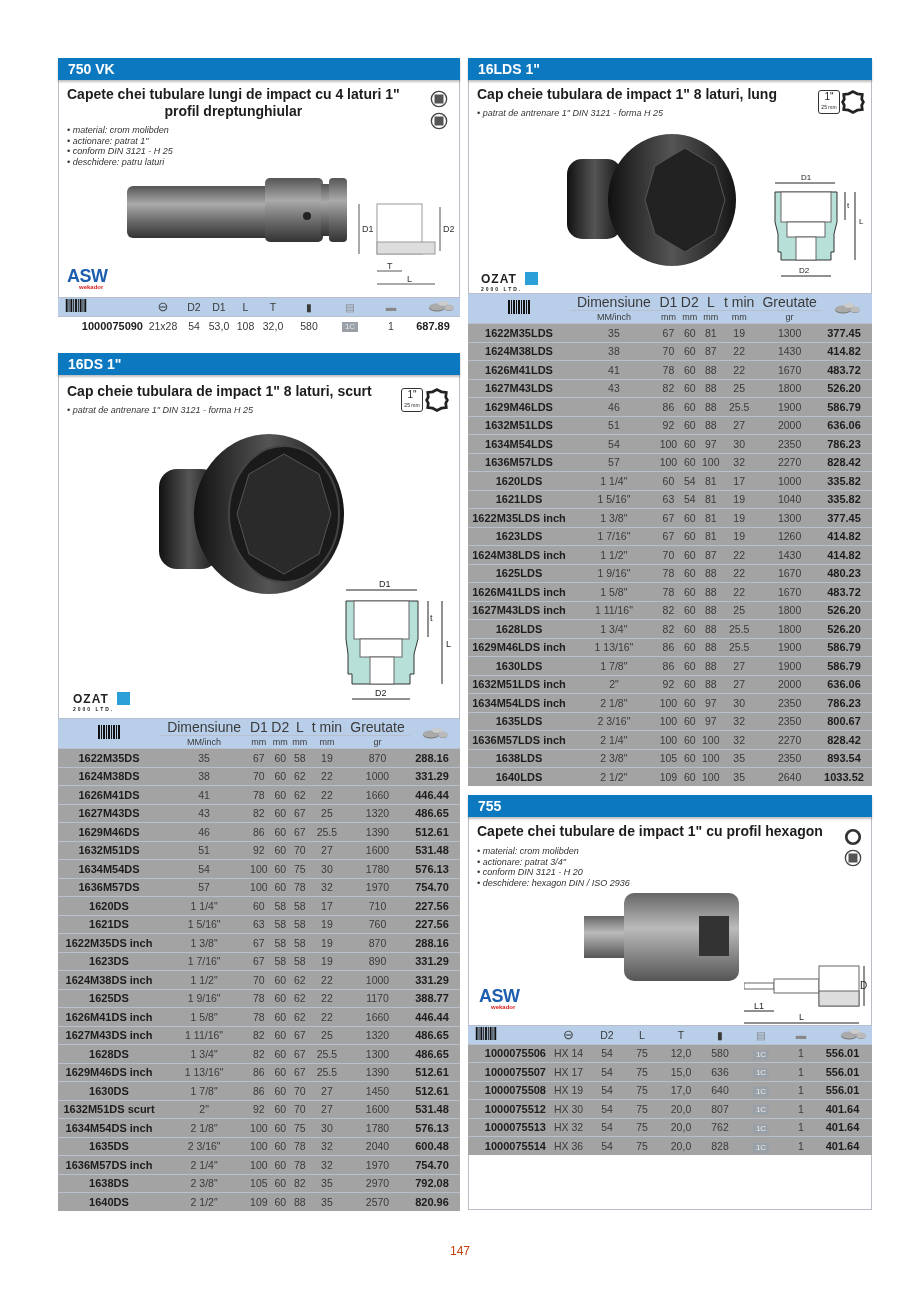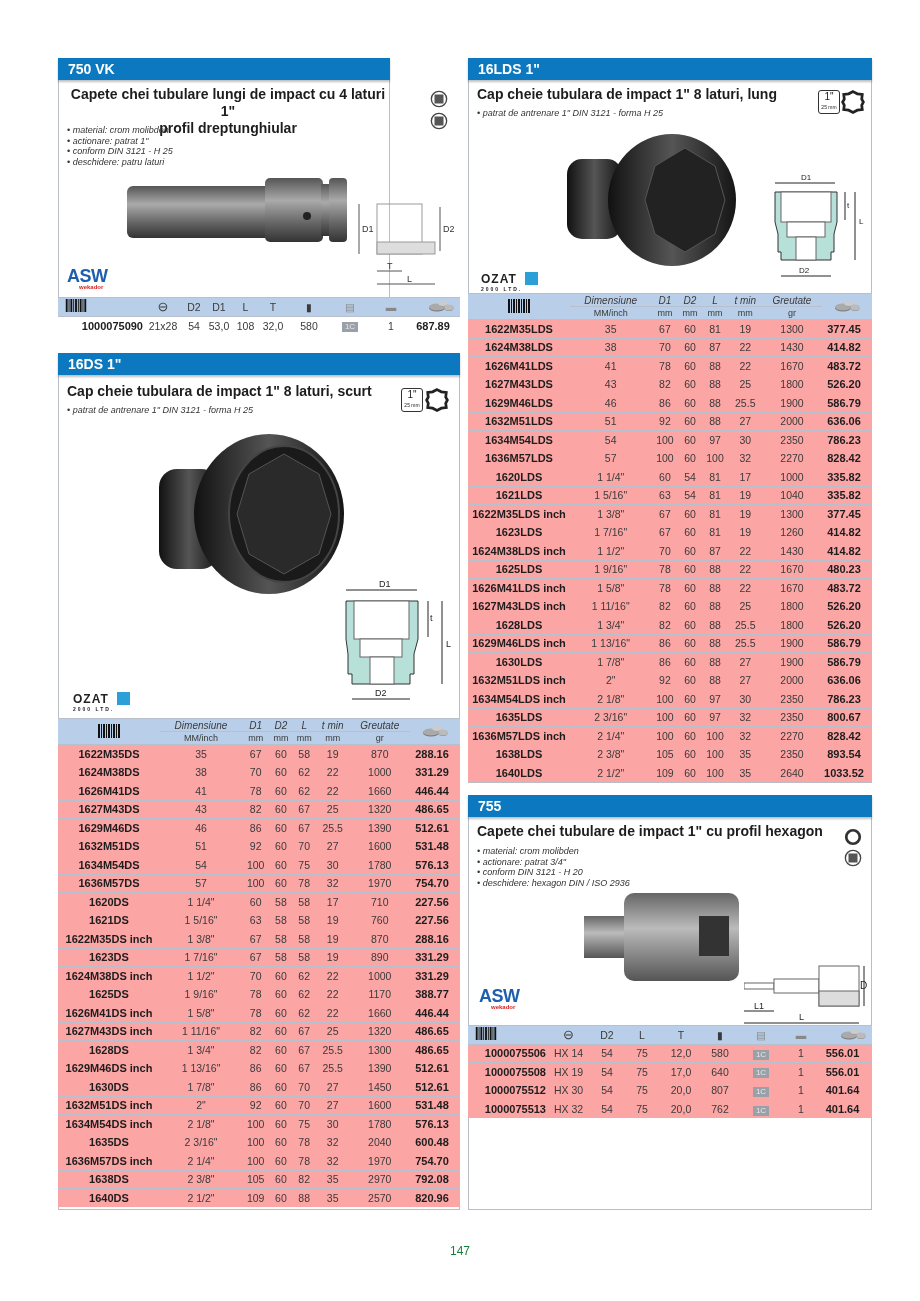--- a/index.html
+++ b/index.html
@@ -10,34 +10,34 @@
   .band { position: absolute; left: -1px; right: -1px; top: -1px; height: 22px; background: #0c78bf;
           color: #fff; font-weight: bold; font-size: 14px; line-height: 22px; padding-left: 10px;
           box-shadow: 0 2px 2px rgba(0,0,0,0.25); }
   .title { position: absolute; left: 8px; font-weight: bold; font-size: 14px; color: #1d1d1d; line-height: 17px; text-align: center; }
   .bullets { position: absolute; left: 8px; font-size: 9px; font-style: italic; color: #333; line-height: 10.5px; }
   .sym { position: absolute; }
 
   table { border-collapse: collapse; position: absolute; left: -1px; font-size: 10.5px; }
   td, th { text-align: center; height: 18.5px; color: #3a3a3a; border-top: 1px solid #b7c0cc; }
   thead th { background: #b9cfe9; font-weight: normal; }
-  tbody tr { background: #fca5a5; }
+  tbody tr { background: #a3a3a3; }
   td.code { font-weight: bold; color: #1d1d1d; font-size: 11px; }
   td.price { font-weight: bold; color: #1d1d1d; font-size: 11px; text-align: center; padding-right: 6px; }
   td.left { text-align: right; padding-left: 4px; }
   .badge1c { display: inline-block; background: #9aa0a8; color: #e8e8e8; font-size: 8px; padding: 0 3px; line-height: 10px; }
   .sub th { font-size: 9px; height: 13px; }
-  .hdr2 th { font-size: 10px; height: 13px; font-style: italic; }
+  .hdr2 th { font-size: 14px; height: 13px; }
 
   .logo-asw { position: absolute; font-weight: bold; font-size: 18px; color: #1d5fae; letter-spacing: -0.5px; }
   .logo-asw small { display: block; font-size: 6px; color: #d22; font-weight: bold; margin-left: 12px; margin-top: -3px; letter-spacing: 0; }
   .logo-ozat { position: absolute; font-weight: bold; font-size: 12px; color: #222; letter-spacing: 1px; }
   .logo-ozat small { display: block; font-size: 5px; letter-spacing: 2px; }
   .logo-ozat .tri { position: absolute; right: -16px; top: 0; width: 13px; height: 13px; background: #2a9fd8; }
-  .page-num { position: absolute; left: 0; right: 0; top: 1244px; text-align: center; font-size: 12px; color: #15803d; }
+  .page-num { position: absolute; left: 0; right: 0; top: 1244px; text-align: center; font-size: 12px; color: #c2410c; }
 </style>
 </head>
 <body>
 
 <svg width="0" height="0" style="position:absolute">
   <defs>
     <symbol id="barcode" viewBox="0 0 22 14">
       <rect x="0" y="0" width="2" height="14" fill="#111"></rect>
         <rect x="3" y="0" width="1" height="14" fill="#111"></rect>
       <rect x="5" y="0" width="2" height="14" fill="#111"></rect>
@@ -62,21 +62,21 @@
     </symbol>
     <symbol id="star8" viewBox="0 0 22 22">
       <polygon points="11,1.5 15,3.5 19.5,4 19,8.5 20.5,11 19,14 19.5,18 15,18.5 11,20.5 7,18.5 2.5,18 3,14 1.5,11 3,8.5 2.5,4 7,3.5" fill="#fff" stroke="#222" stroke-width="2.5"></polygon>
     </symbol>
     <symbol id="hexring" viewBox="0 0 20 20">
       <circle cx="10" cy="10" r="7.5" fill="#fff" stroke="#333" stroke-width="3"></circle>
     </symbol>
   </defs>
 </svg>
 
-<div class="panel" style="left:58px;top:58px;width:332px;height:277px;">
+<div class="panel" style="left:58px;top:58px;width:402px;height:277px;">
   <div class="band">750 VK</div>
   <div class="title" style="top:27px;">
     <div>Capete chei tubulare lungi de impact cu 4 laturi 1"</div>
     <div>profil dreptunghiular</div>
   </div>
   <svg class="sym" style="left:371px;top:31px;" width="18" height="18">
       <use href="#sqdrive"></use>
     </svg>
   <svg class="sym" style="left:371px;top:53px;" width="18" height="18">
       <use href="#sqdrive"></use>
@@ -406,21 +406,21 @@
           <td class="code">1630DS</td>
           <td class="">1 7/8"</td>
           <td class="">86</td>
           <td class="">60</td>
           <td class="">70</td>
           <td class="">27</td>
           <td class="">1450</td>
           <td class="price">512.61</td>
         </tr>
         <tr>
-          <td class="code">1632M51DS inch</td>
+          <td class="code">1632M51DS scurt</td>
           <td class="">2"</td>
           <td class="">92</td>
           <td class="">60</td>
           <td class="">70</td>
           <td class="">27</td>
           <td class="">1600</td>
           <td class="price">531.48</td>
         </tr>
         <tr>
           <td class="code">1634M54DS inch</td>
@@ -855,20 +855,31 @@
           <td class="">HX 14</td>
           <td class="">54</td>
           <td class="">75</td>
           <td class="">12,0</td>
           <td class="">580</td>
           <td><span class="badge1c">1C</span></td>
           <td class="">1</td>
           <td class="price">556.01</td>
         </tr>
         <tr>
+          <td class="code left">1000075507</td>
+          <td class="">HX 17</td>
+          <td class="">54</td>
+          <td class="">75</td>
+          <td class="">15,0</td>
+          <td class="">636</td>
+          <td><span class="badge1c">1C</span></td>
+          <td class="">1</td>
+          <td class="price">556.01</td>
+        </tr>
+        <tr>
           <td class="code left">1000075508</td>
           <td class="">HX 19</td>
           <td class="">54</td>
           <td class="">75</td>
           <td class="">17,0</td>
           <td class="">640</td>
           <td><span class="badge1c">1C</span></td>
           <td class="">1</td>
           <td class="price">556.01</td>
         </tr>
@@ -887,17 +898,28 @@
           <td class="code left">1000075513</td>
           <td class="">HX 32</td>
           <td class="">54</td>
           <td class="">75</td>
           <td class="">20,0</td>
           <td class="">762</td>
           <td><span class="badge1c">1C</span></td>
           <td class="">1</td>
           <td class="price">401.64</td>
         </tr>
+        <tr>
+          <td class="code left">1000075514</td>
+          <td class="">HX 36</td>
+          <td class="">54</td>
+          <td class="">75</td>
+          <td class="">20,0</td>
+          <td class="">828</td>
+          <td><span class="badge1c">1C</span></td>
+          <td class="">1</td>
+          <td class="price">401.64</td>
+        </tr>
       </tbody>
     </table>
 </div>
 
 <div class="page-num">147</div>
 
 </body></html>

